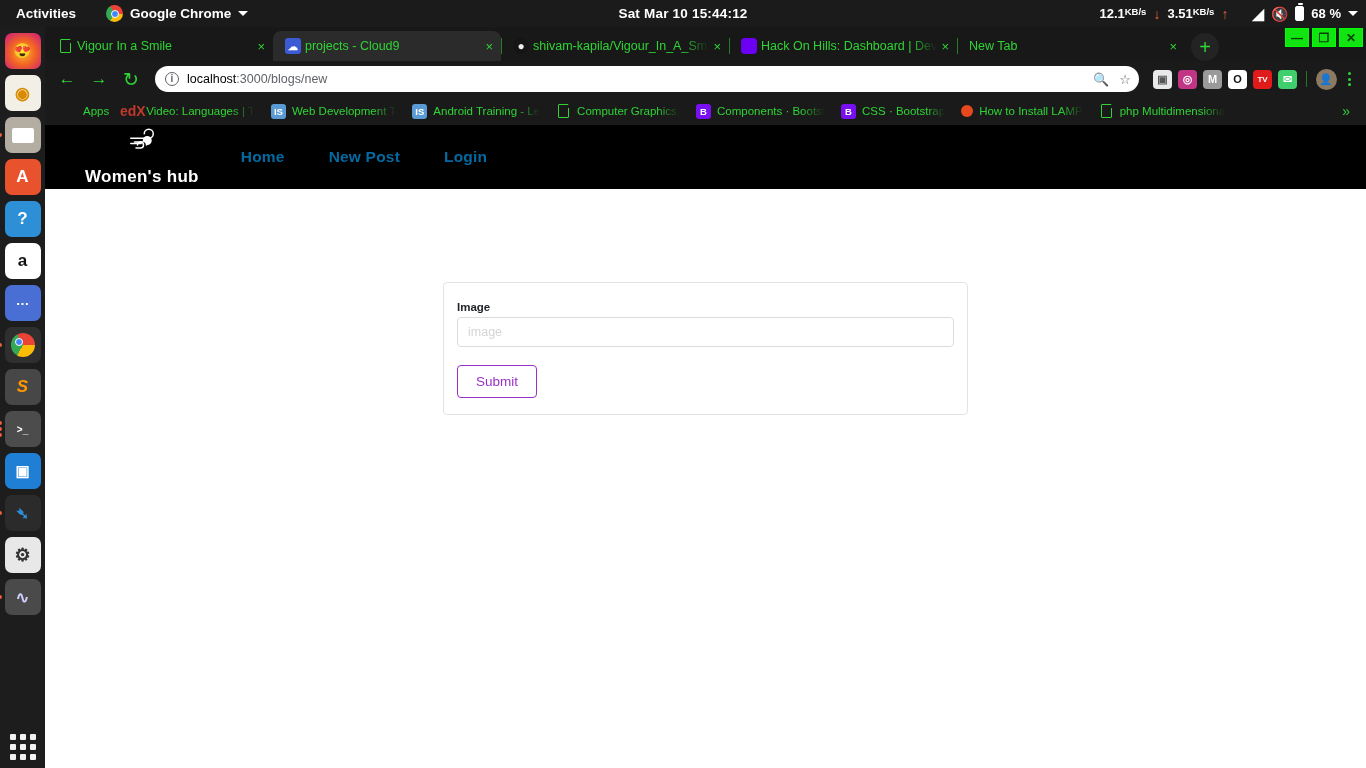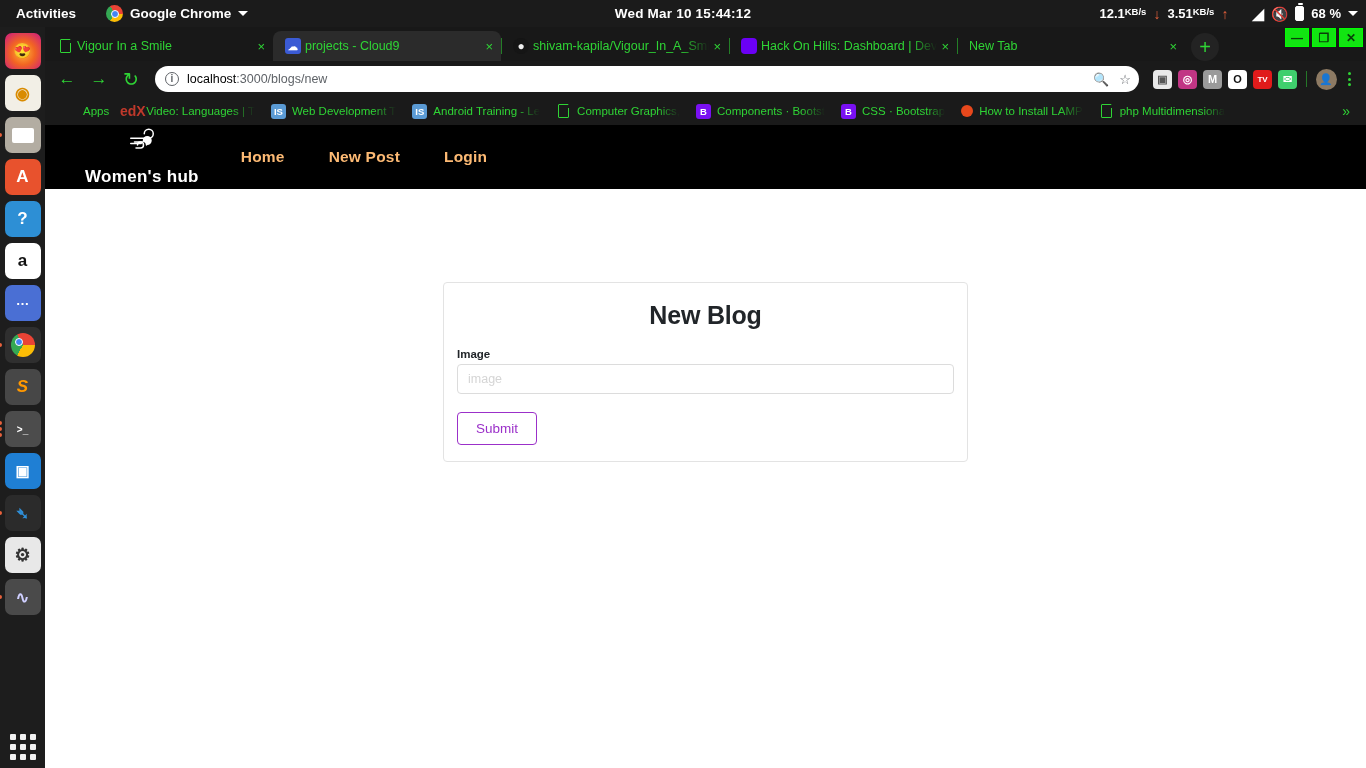--- a/index.html
+++ b/index.html
@@ -206,21 +206,21 @@
   #webnav {
     height: 64px; background: #000000; display: flex; align-items: center;
     padding-left: 40px; gap: 0;
   }
   #brand { display: flex; align-items: center; gap: 16px; flex-direction: column; }
   #brand .brand-name {
     color: #ffffff; font-size: 17px; font-weight: bold; letter-spacing: .3px;
   }
   #webnav .nav-links { display: flex; align-items: center; margin-left: 42px; gap: 44px; }
   #webnav .nav-links a {
-    color: #fdba74; font-size: 15.5px; font-weight: bold;
+    color: #0369a1; font-size: 15.5px; font-weight: bold;
     text-decoration: none; letter-spacing: .2px;
   }
 
   #card {
     position: absolute; left: 398px; top: 157px; width: 525px;
     background: #ffffff; border: 1px solid #e3e3e3; border-radius: 4px;
     padding: 18px 13px 16px 13px;
   }
   #card h1 {
     text-align: center; font-size: 25px; color: #212529;
@@ -249,21 +249,21 @@
 </head>
 <body>
 
 <div id="gnome-topbar">
   <div class="activities">Activities</div>
   <div class="appmenu">
     <span class="chrome-dot"></span>
     <span>Google Chrome</span>
     <span class="caret-down"></span>
   </div>
-  <div id="clock">Wed Mar 10  15:44:12</div>
+  <div id="clock">Sat Mar 10  15:44:12</div>
   <div id="tray">
     <span>
       <span>12.1</span><span class="unit">KB/s</span>
     </span>
     <span class="arrow-dn">↓</span>
     <span>
       <span>3.51</span><span class="unit">KB/s</span>
     </span>
     <span class="arrow-up">↑</span>
     <span style="width:10px"></span>
@@ -477,21 +477,20 @@
         <span class="brand-name">Women's hub</span>
       </div>
       <div class="nav-links">
         <a href="#">Home</a>
         <a href="#">New Post</a>
         <a href="#">Login</a>
       </div>
     </div>
 
     <div id="card">
-      <h1>New Blog</h1>
 
 
       <div class="form-group">
         <label class="form-label">Image</label>
         <input class="form-control" type="text" placeholder="image" style="">
       </div>
 
 
       <button id="submit-btn">Submit</button>
     </div>

